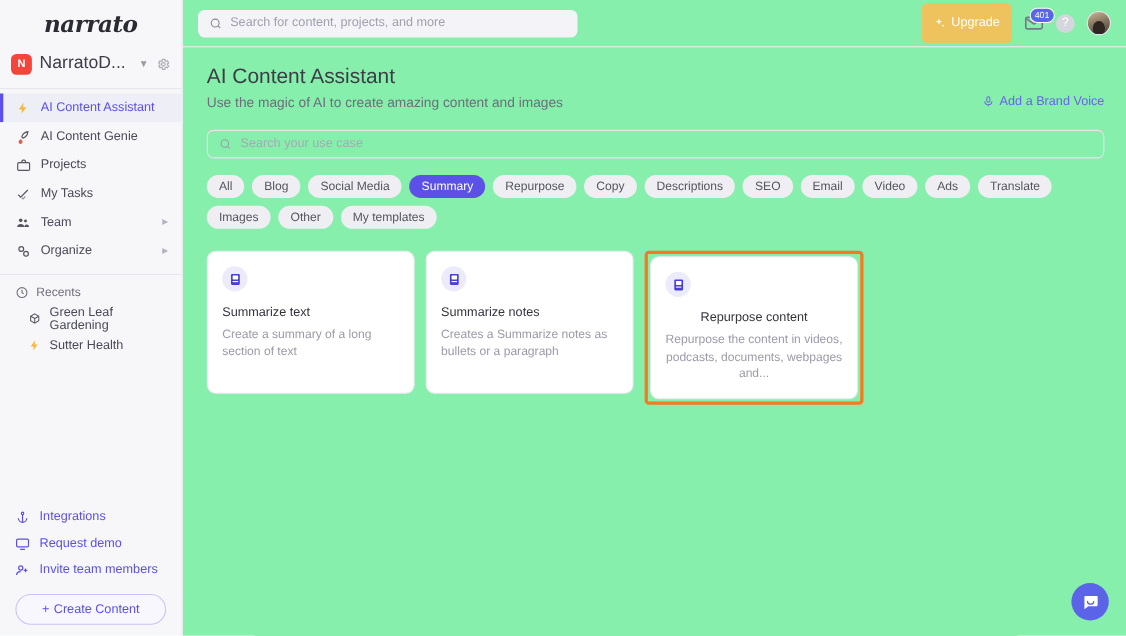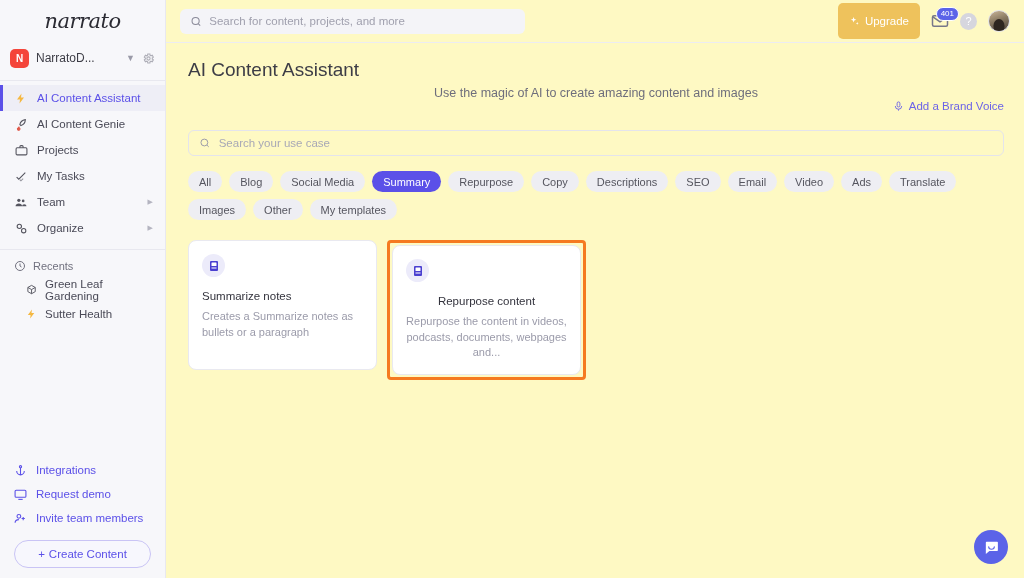--- a/index.html
+++ b/index.html
@@ -17,35 +17,35 @@
     background: #f7f7fa;
     border-right: 1px solid #e8e8ef;
     display: flex; flex-direction: column;
     position: relative;
   }
   .logo-wrap {
     height: 42px; display: flex; align-items: center; justify-content: center;
   }
   .logo {
     font-family: "DejaVu Serif", serif;
-    font-style: italic; font-weight: normal;
+    font-style: italic; font-weight: bold;
     font-size: 21px; color: #2b2b33; letter-spacing: -0.5px;
   }
   .ws-row {
     display: flex; align-items: center; height: 28px;
     padding: 0 10px; gap: 7px; margin-top: 2px;
   }
   .ws-badge {
     width: 19px; height: 19px; border-radius: 5px;
     background: #f4453a; color: #fff;
     font-size: 10px; font-weight: bold;
     display: flex; align-items: center; justify-content: center;
     flex: none;
   }
-  .ws-name { font-size: 12px; color: #3d3d46; flex: 1; }
+  .ws-name { font-size: 16px; color: #3d3d46; flex: 1; }
   .ws-caret { color: #9a9aa8; font-size: 9px; }
   .gear-ic { width: 13px; height: 13px; opacity: .55; }
 
   .divider { height: 1px; background: #e8e8ef; margin: 8px 0 4px; }
 
   .nav { padding: 0; }
   .nav-item {
     display: flex; align-items: center; gap: 9px;
     height: 26px; padding: 0 12px 0 14px;
     font-size: 11.5px; color: #4a4a57;
@@ -78,21 +78,21 @@
     padding: 0 14px; height: 24px; cursor: pointer;
   }
   .create-btn {
     margin: 10px 14px 0; height: 28px; border-radius: 16px;
     border: 1px solid #c9c4f5; background: #f7f7fd; color: #5b50e8;
     font-size: 11.5px; display: flex; align-items: center; justify-content: center;
     gap: 4px; cursor: pointer;
   }
 
   
-  .main { flex: 1; display: flex; flex-direction: column; background: #fef9c3; }
+  .main { flex: 1; display: flex; flex-direction: column; background: #86efac; }
   .topbar {
     height: 43px; border-bottom: 1px solid #ececf2;
     display: flex; align-items: center; padding: 0 14px; gap: 10px;
   }
   .gsearch {
     width: 345px; height: 25px; background: #f4f4f8; border-radius: 6px;
     display: flex; align-items: center; gap: 7px; padding: 0 10px;
   }
   .gsearch input {
     border: none; background: transparent; outline: none;
@@ -125,21 +125,21 @@
     border: 1px solid #e3e3ea; cursor: pointer; overflow: hidden; position: relative;
   }
   .avatar::after {
     content: ""; position: absolute; left: 50%; top: 42%;
     width: 11px; height: 13px; transform: translateX(-50%);
     border-radius: 50% 50% 40% 40%; background: #2e2620;
   }
 
   .content { padding: 16px 20px 0 22px; }
   .page-title { font-size: 19px; color: #3d3d46; font-weight: normal; }
-  .sub-row { display: flex; align-items: center; margin-top: 5px; flex-direction: column; }
+  .sub-row { display: flex; align-items: flex-start; margin-top: 5px; }
   .page-sub { font-size: 12.5px; color: #6e6e7c; }
   .brand-voice {
     margin-left: auto; font-size: 11.5px; color: #6b63e8;
     display: flex; align-items: center; gap: 5px; cursor: pointer;
   }
 
   .usecase {
     margin-top: 18px; height: 26px; border: 1px solid #e4e4ec;
     border-radius: 6px; display: flex; align-items: center;
     gap: 8px; padding: 0 10px; width: 816px;
@@ -400,20 +400,31 @@
           <div class="chip">Video</div>
           <div class="chip">Ads</div>
           <div class="chip">Translate</div>
           <div class="chip">Images</div>
           <div class="chip">Other</div>
           <div class="chip">My templates</div>
         </div>
 
         <div class="cards">
 
+          <div class="card">
+            <div class="card-ic">
+              <svg width="12" height="12" viewBox="0 0 24 24" fill="#4a3fd0">
+                <rect x="4" y="2" width="16" height="20" rx="2"></rect>
+                <rect x="7" y="5" width="10" height="7" rx="1" fill="#fff"></rect>
+                <rect x="7" y="15" width="10" height="2" fill="#fff"></rect>
+              </svg>
+            </div>
+            <div class="card-title">Summarize text</div>
+            <div class="card-desc">Create a summary of a long section of text</div>
+          </div>
 
           <div class="card">
             <div class="card-ic">
               <svg width="12" height="12" viewBox="0 0 24 24" fill="#4a3fd0">
                 <rect x="4" y="2" width="16" height="20" rx="2"></rect>
                 <rect x="7" y="5" width="10" height="7" rx="1" fill="#fff"></rect>
                 <rect x="7" y="15" width="10" height="2" fill="#fff"></rect>
               </svg>
             </div>
             <div class="card-title">Summarize notes</div>

